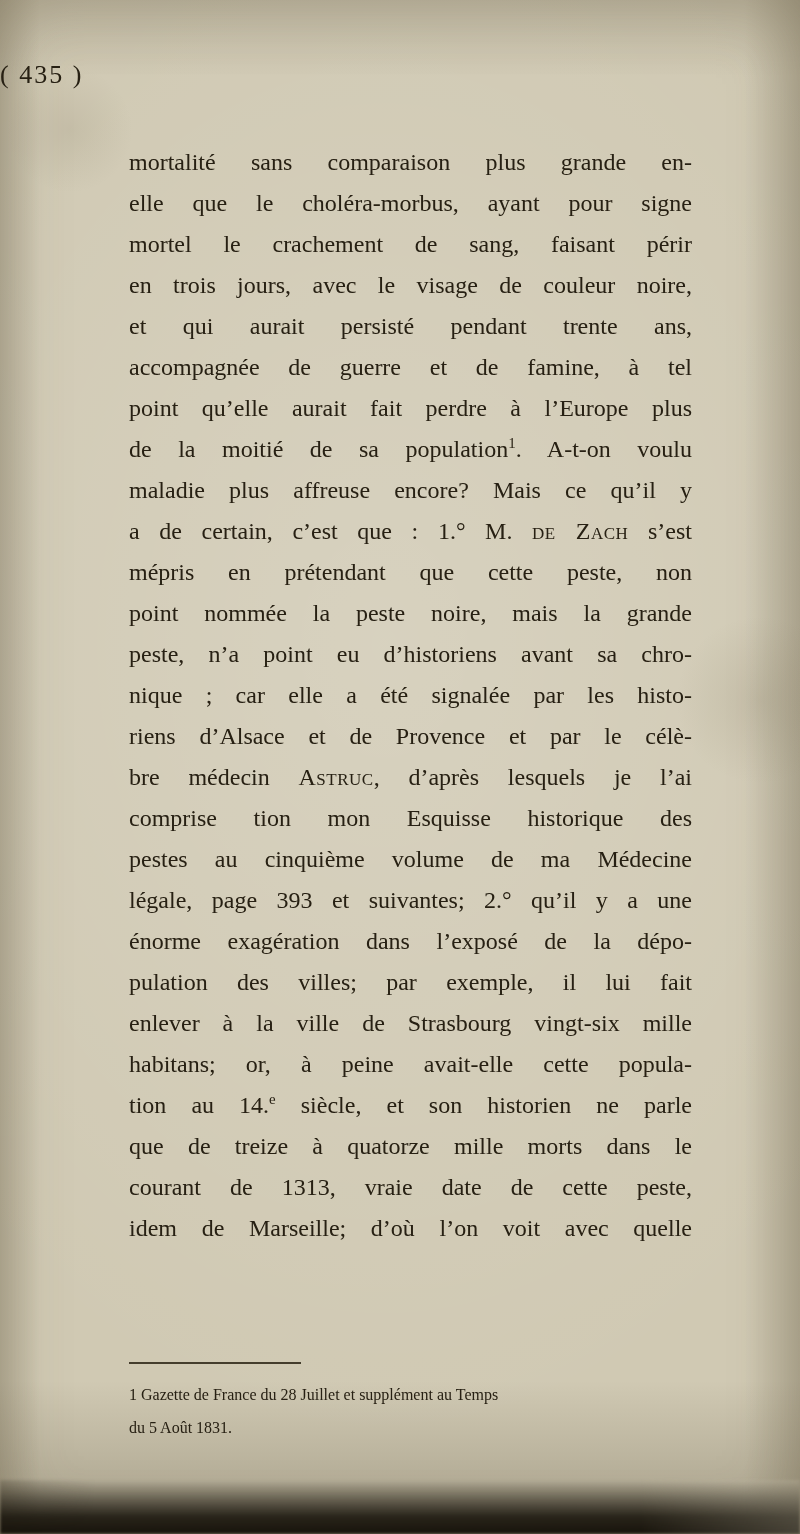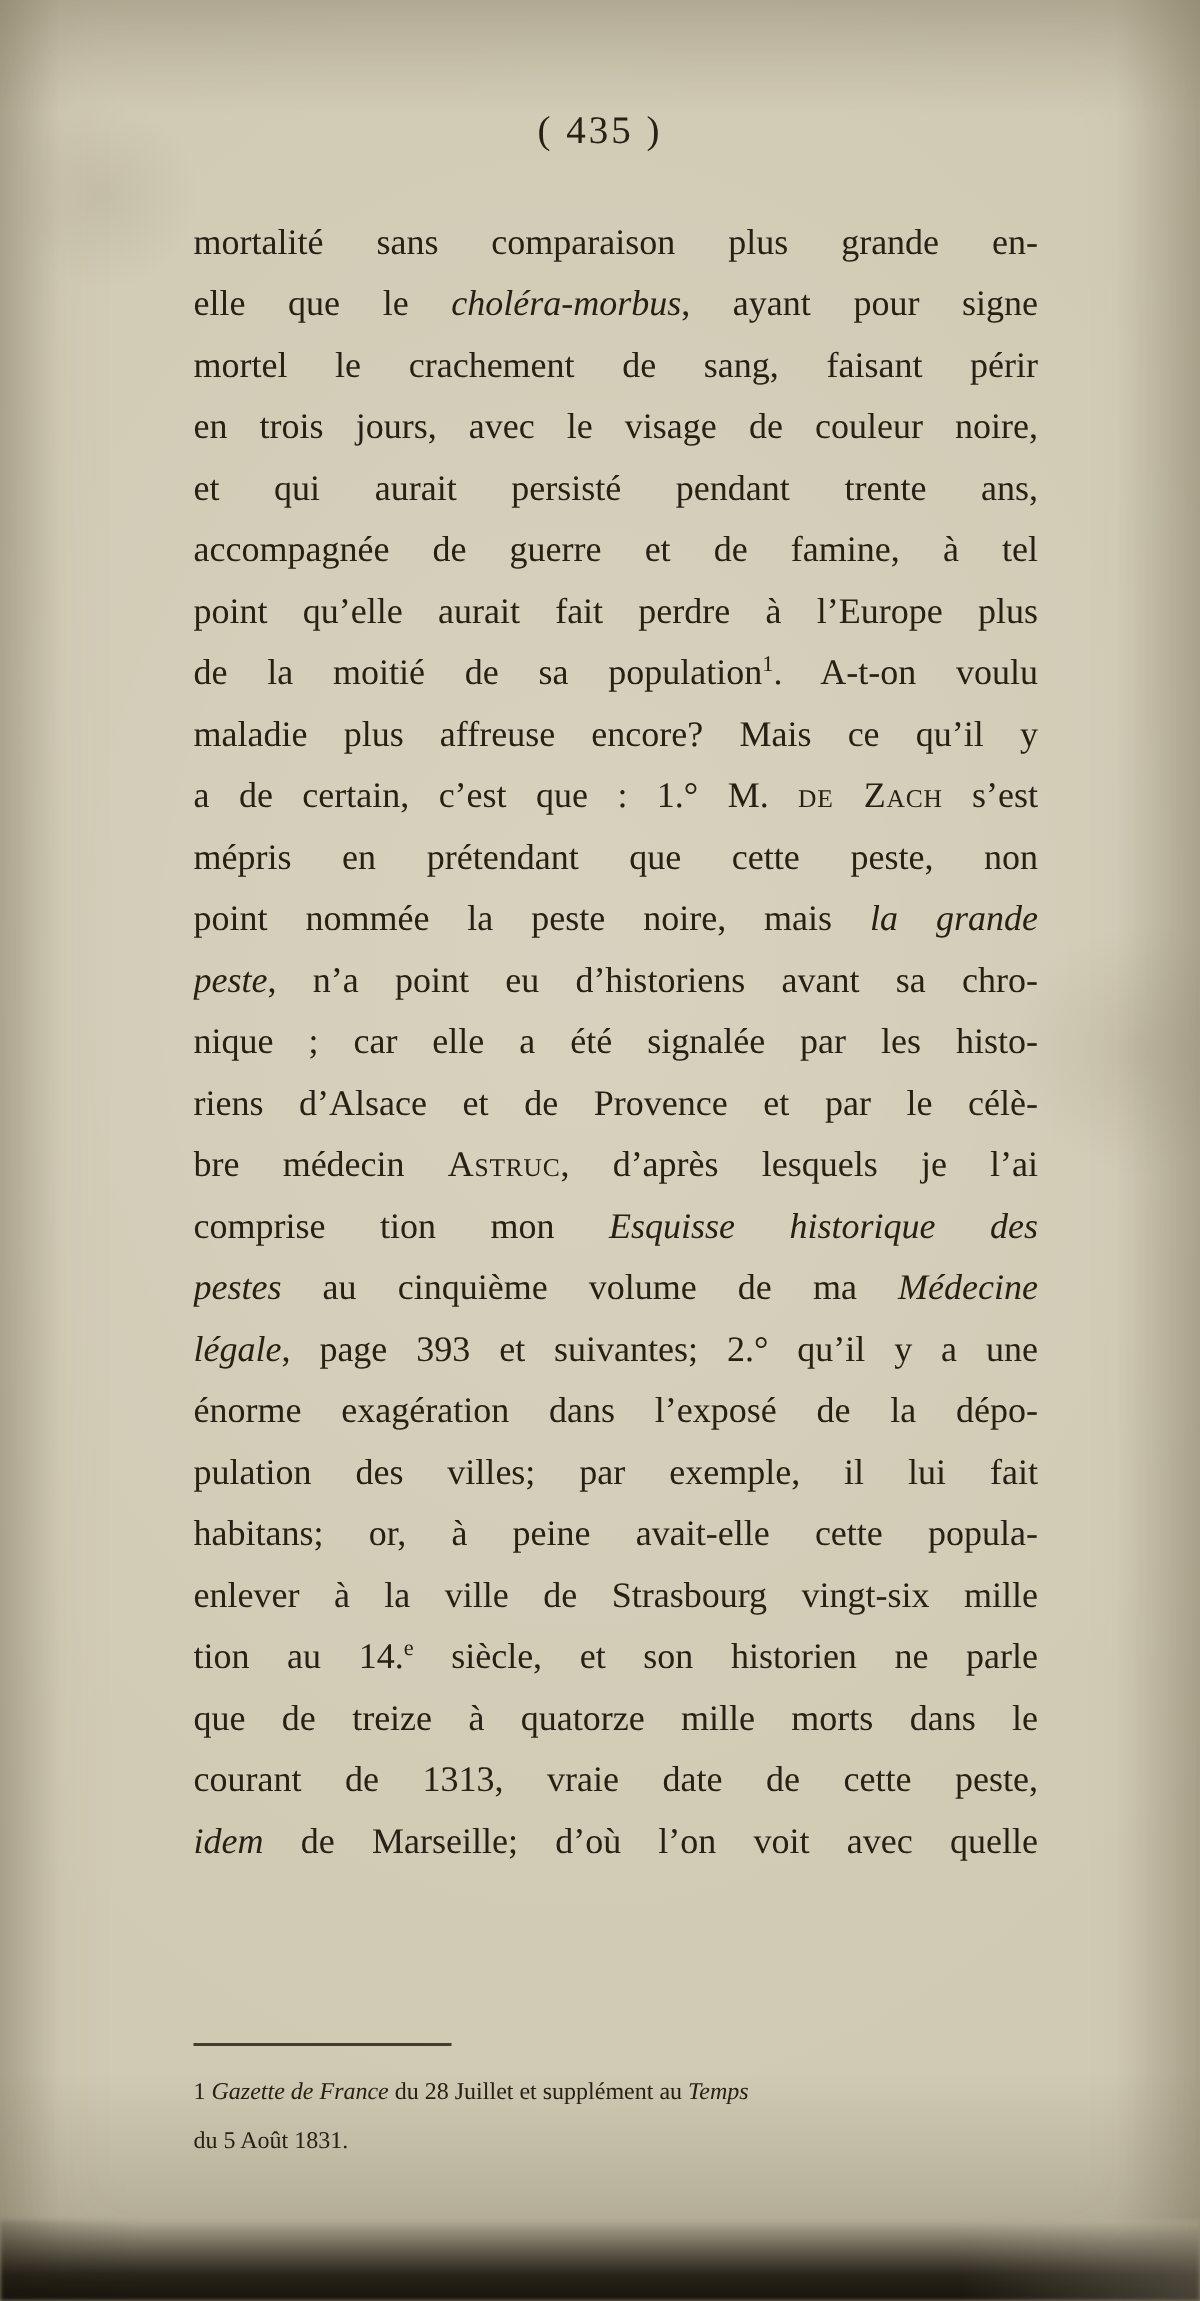--- a/index.html
+++ b/index.html
@@ -25,24 +25,22 @@
       #d0c9b3;
     box-shadow: inset 0 0 70px rgba(92,82,58,0.28);
     font-family: "Liberation Serif", "DejaVu Serif", serif;
     color: #272013;
   }
   .page-number {
     position: absolute;
     top: 60px;
     left: 0;
     width: 100%;
-    text-align: center;
     font-size: 26px;
     letter-spacing: 2px;
-    margin-top: 12px;
   }
   .body-text {
     position: absolute;
     top: 142px;
     left: 129px;
     width: 563px;
   }
   .text-line {
     height: 41px;
     line-height: 41px;
@@ -64,21 +62,21 @@
     border-top: 2px solid rgba(44,36,20,0.85);
     margin-bottom: 14px;
   }
   .fn-text .text-line {
     height: 33px;
     line-height: 33px;
     font-size: 16px;
     text-align: center;
     text-align-last: left;
   }
-  .it { font-style: italic; }
+  .it { }
   .sc { font-variant: small-caps; letter-spacing: 0.5px; }
   .sup {
     font-size: 0.62em;
     vertical-align: super;
     line-height: 0;
   }
   .bottom-shadow {
     position: absolute;
     left: 0;
     bottom: 0;
@@ -112,22 +110,22 @@
       <div class="text-line"><span>point nommée la peste noire, mais </span><span class="it">la grande</span></div>
       <div class="text-line"><span class="it">peste</span><span>, n’a point eu d’historiens avant sa chro-</span></div>
       <div class="text-line"><span>nique ; car elle a été signalée par les histo-</span></div>
       <div class="text-line"><span>riens d’Alsace et de Provence et par le célè-</span></div>
       <div class="text-line"><span>bre médecin </span><span class="sc">Astruc</span><span>, d’après lesquels je l’ai</span></div>
       <div class="text-line"><span>comprise tion mon </span><span class="it">Esquisse historique des</span></div>
       <div class="text-line"><span class="it">pestes</span><span> au cinquième volume de ma </span><span class="it">Médecine</span></div>
       <div class="text-line"><span class="it">légale</span><span>, page 393 et suivantes; 2.° qu’il y a une</span></div>
       <div class="text-line"><span>énorme exagération dans l’exposé de la dépo-</span></div>
       <div class="text-line"><span>pulation des villes; par exemple, il lui fait</span></div>
+      <div class="text-line"><span>enlever à la ville de Strasbourg vingt-six mille</span></div>
       <div class="text-line"><span>habitans; or, à peine avait-elle cette popula-</span></div>
-      <div class="text-line"><span>enlever à la ville de Strasbourg vingt-six mille</span></div>
       <div class="text-line"><span>tion au 14.</span><span class="sup">e</span><span> siècle, et son historien ne parle</span></div>
       <div class="text-line"><span>que de treize à quatorze mille morts dans le</span></div>
       <div class="text-line"><span>courant de 1313, vraie date de cette peste,</span></div>
       <div class="text-line"><span class="it">idem</span><span> de Marseille; d’où l’on voit avec quelle</span></div>
     </div>
 
   <div class="footnote">
     <div class="fn-rule"></div>
     <div class="fn-text">
         <div class="text-line"><span>1 </span><span class="it">Gazette de France</span><span> du 28 Juillet et supplément au </span><span class="it">Temps</span></div>

